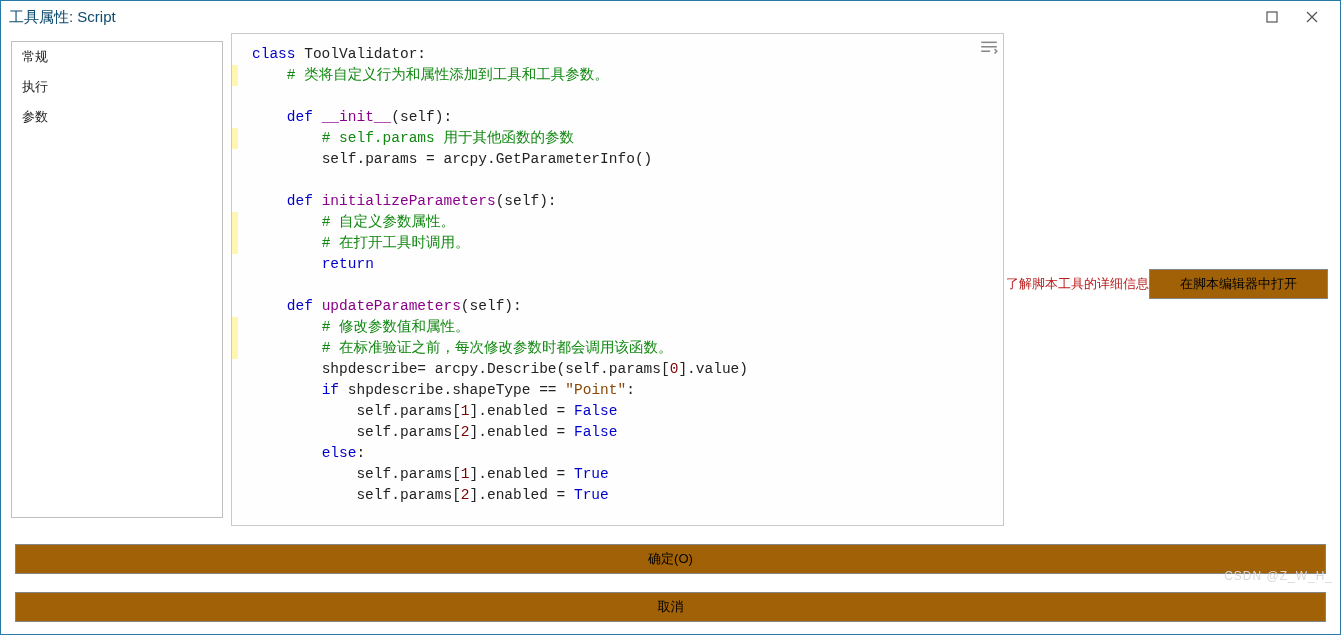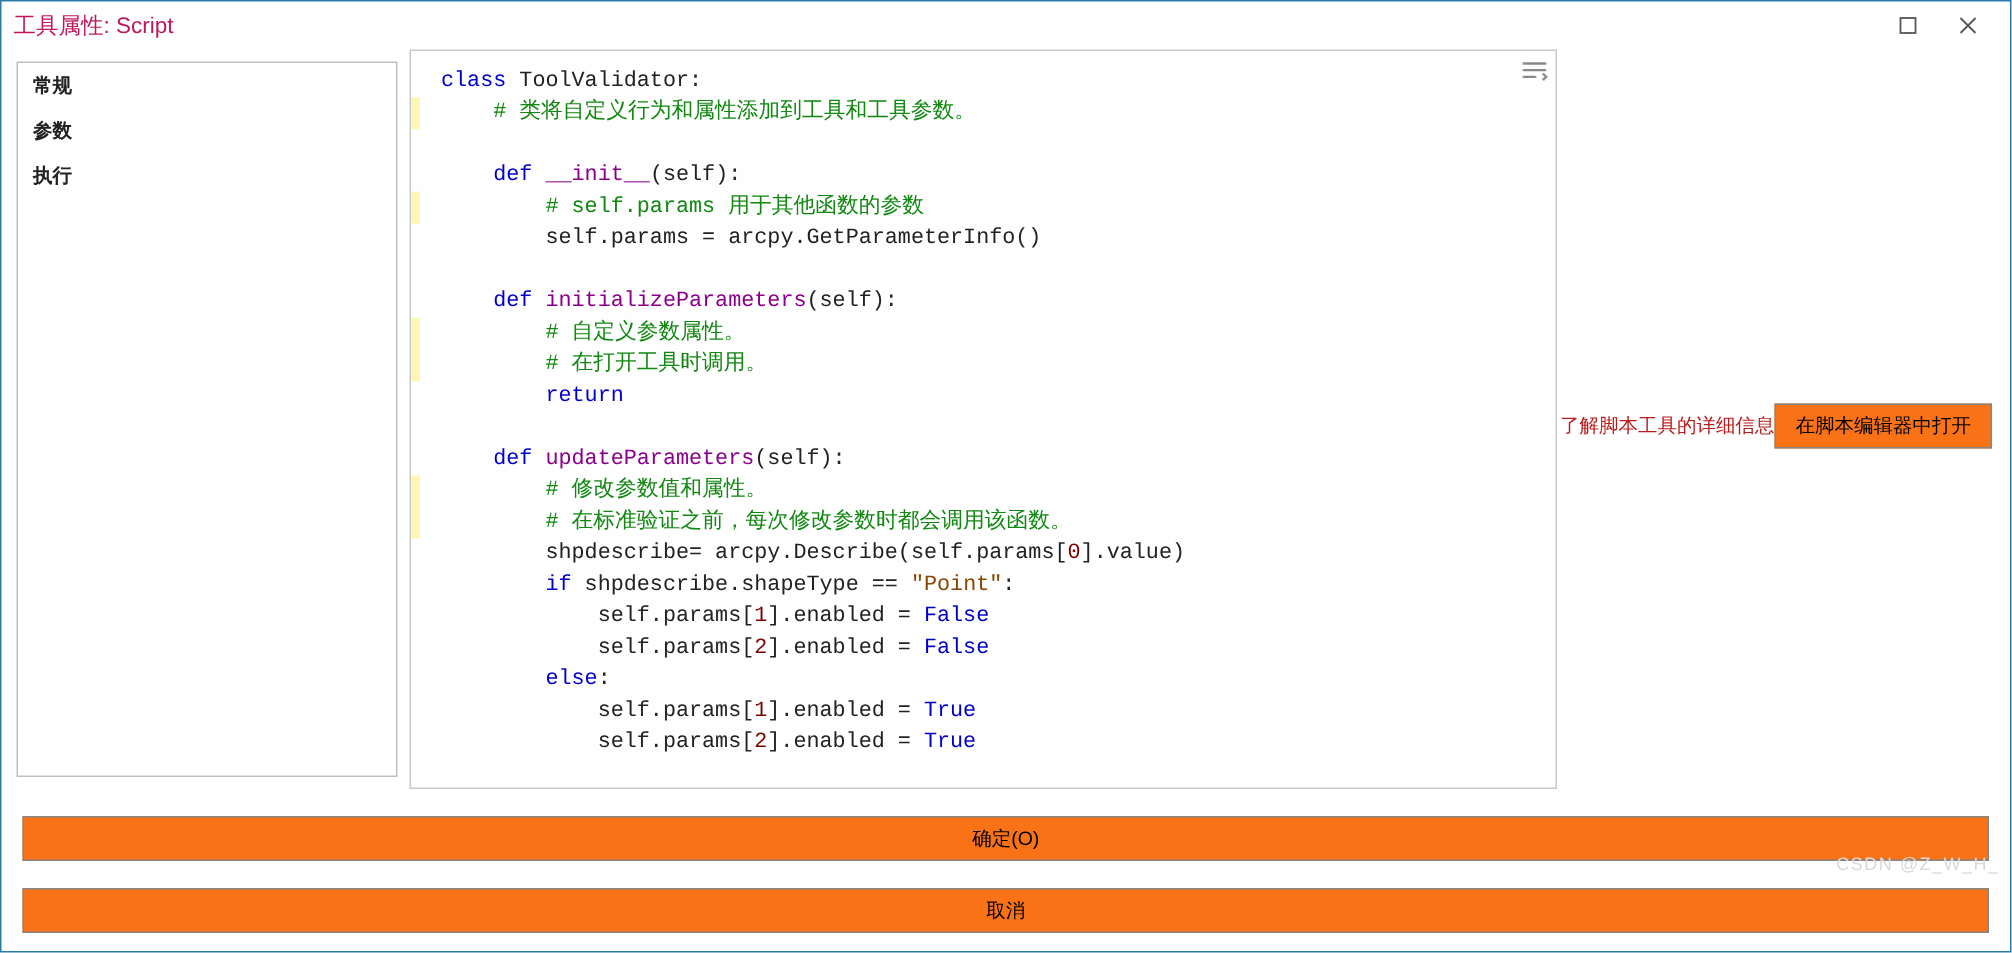--- a/index.html
+++ b/index.html
@@ -13,43 +13,42 @@
     height: 635px;
     display: flex;
     flex-direction: column;
     border: 1px solid #2a7aa8;
   }
   .titlebar {
     height: 32px;
     display: flex;
     align-items: center;
     padding: 0 8px;
-    color: #be185d;
+    color: #0c4a6e;
     font-size: 15px;
   }
   .titlebar .title { flex: 0 0 auto; }
   .titlebar .spacer { flex: 1; }
   .titlebar .wbtn {
     width: 40px; height: 28px;
     display: flex; align-items: center; justify-content: center;
     color: #444;
   }
   .titlebar .wbtn svg { width: 12px; height: 12px; stroke: #555; stroke-width: 1.2; fill: none; }
   .main {
     flex: 1;
     display: flex;
     min-height: 0;
   }
   .sidebar {
-    width: 254px;
+    width: 212px;
     border: 1px solid #bfbfbf;
     margin: 8px 0 16px 10px;
     background: #fff;
     overflow: hidden;
-    font-weight: bold;
   }
   .sidebar-item {
     padding: 6px 10px;
     cursor: pointer;
   }
   .sidebar-item.selected { background: #b4d7f0; }
   .content {
     flex: 1;
     margin: 0 10px 8px 8px;
     display: flex;
@@ -103,22 +102,22 @@
     align-items: center;
     justify-content: space-between;
     padding: 12px 2px 4px 2px;
   }
   .link {
     color: #b91c1c;
     cursor: pointer;
   }
   .btn {
     border: 1px solid #858585;
-    background: #f97316;
-    padding: 5px 13px;
+    background: #a16207;
+    padding: 5px 30px;
     font-size: 13px;
     cursor: pointer;
   }
   .footer {
     display: flex;
     justify-content: flex-end;
     gap: 18px;
     padding: 10px 14px 12px 14px;
     flex-direction: column;
   }
@@ -153,22 +152,22 @@
     <svg viewBox="0 0 12 12">
         <line x1="1" y1="1" x2="11" y2="11"></line>
         <line x1="11" y1="1" x2="1" y2="11"></line>
       </svg>
   </div>
 </div>
 
 <div class="main">
   <div class="sidebar" id="sidebar">
       <div class="sidebar-item">常规</div>
+      <div class="sidebar-item">执行</div>
       <div class="sidebar-item">参数</div>
-      <div class="sidebar-item">执行</div>
     </div>
 
   <div class="content">
     <div class="editor-wrap">
       <div class="wrap-icon">
         <svg viewBox="0 0 18 14">
             <line x1="2" y1="3" x2="16" y2="3"></line>
             <line x1="2" y1="7" x2="16" y2="7"></line>
             <line x1="2" y1="11" x2="10" y2="11"></line>
             <polyline points="14,9 16,11 14,13"></polyline>

